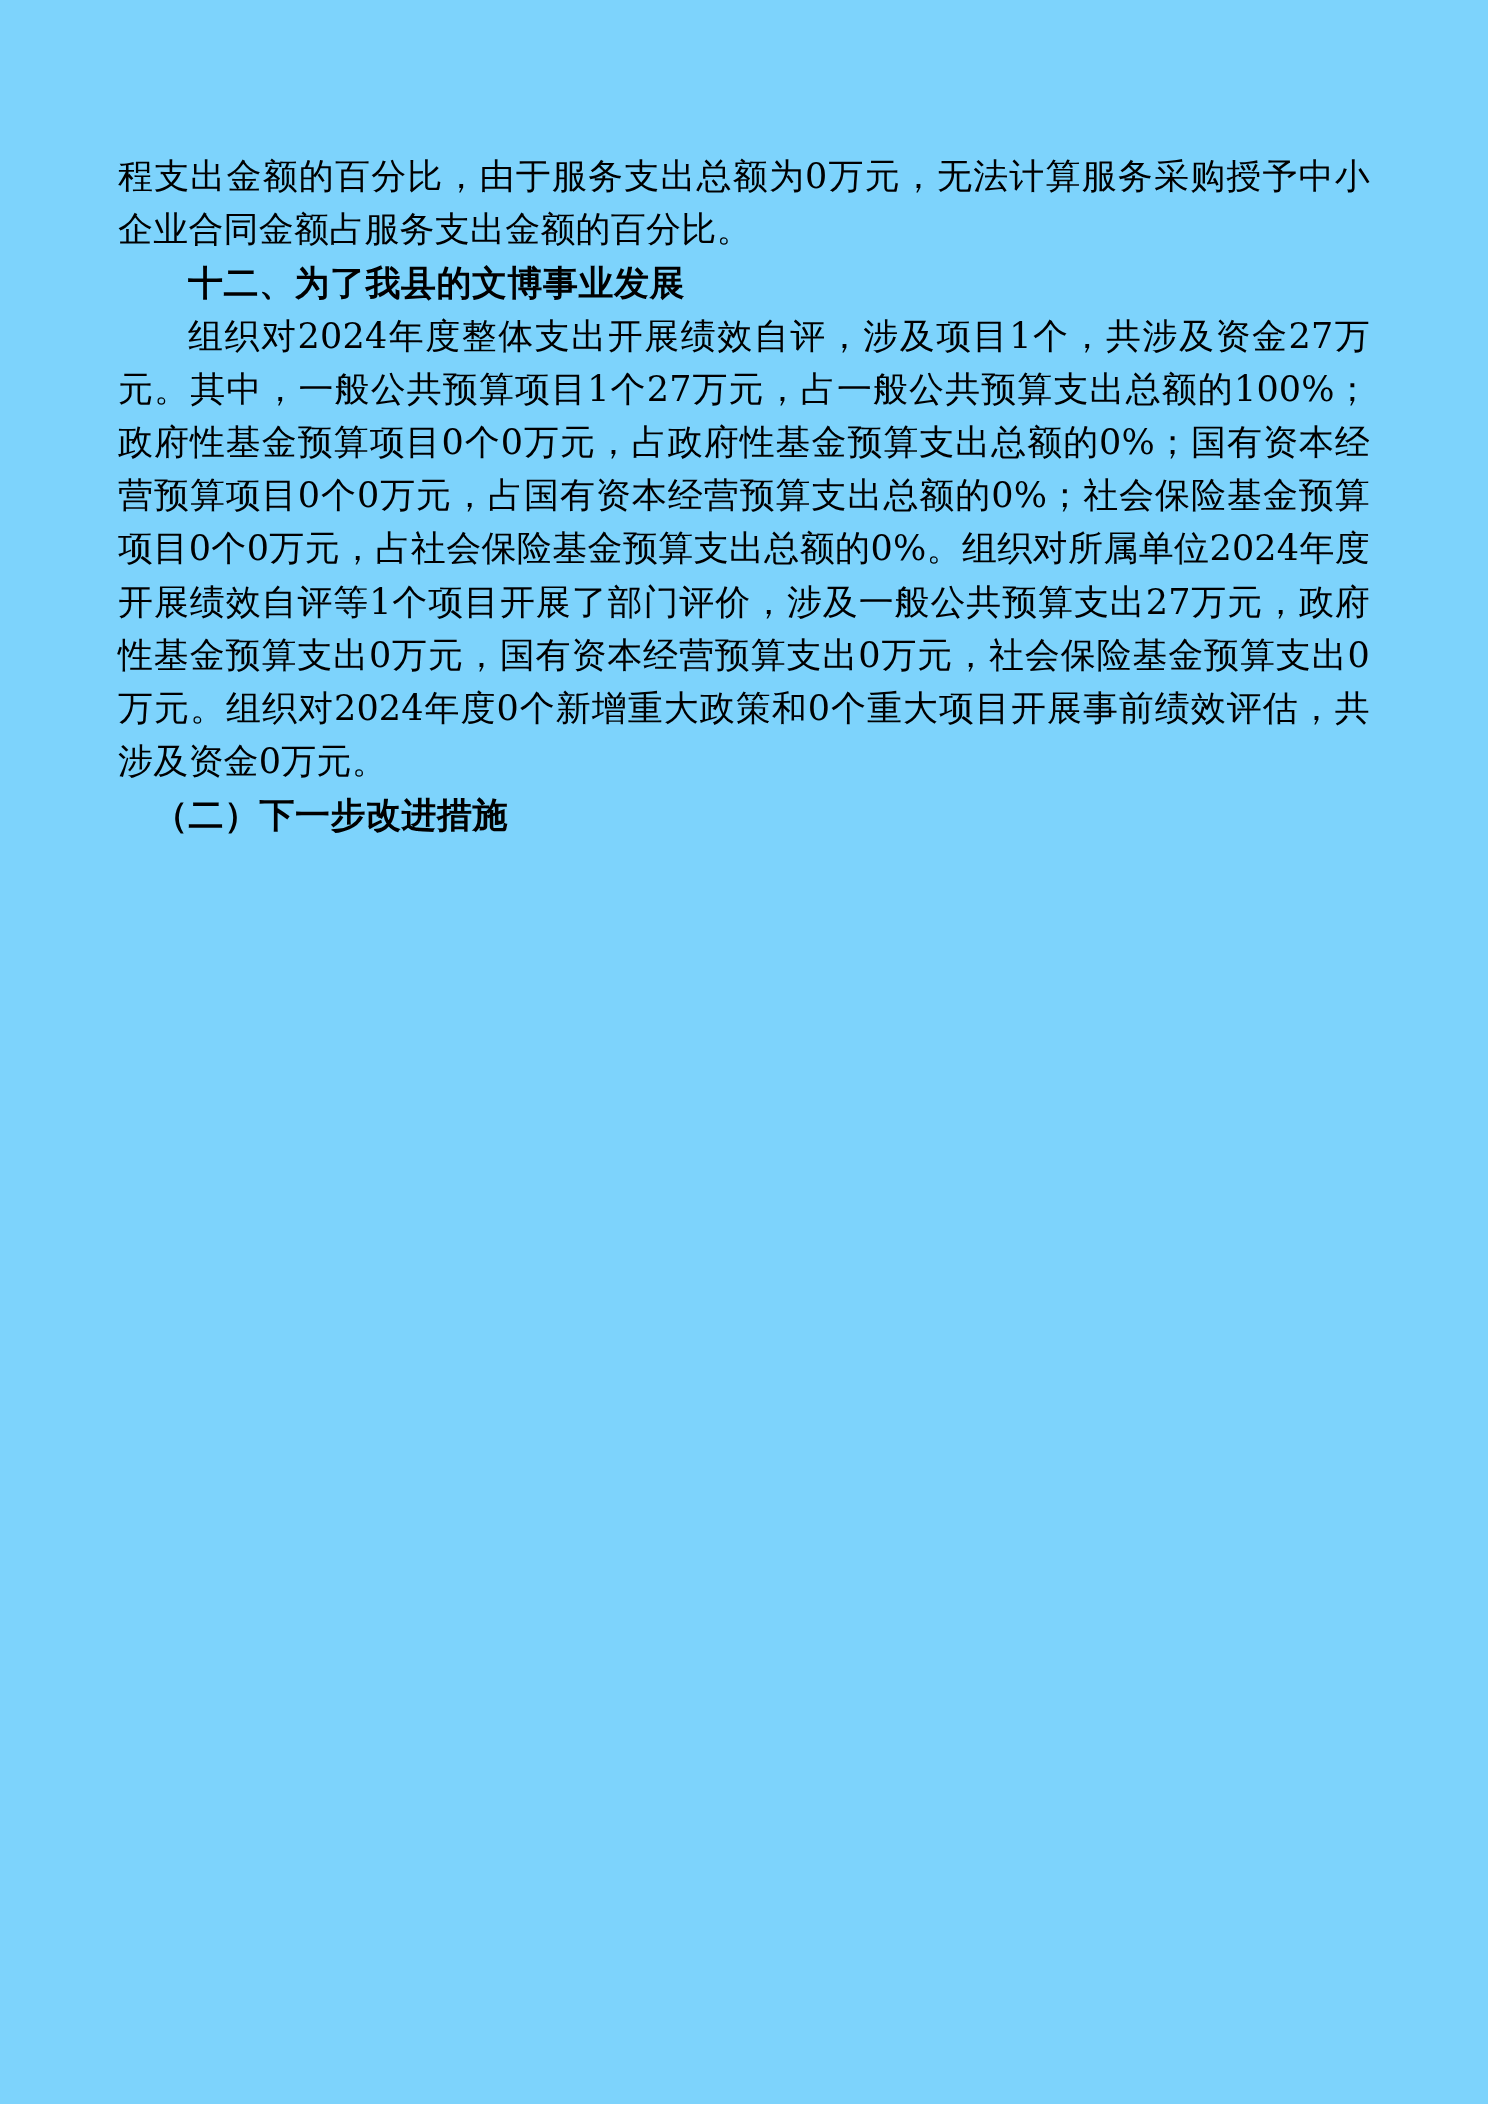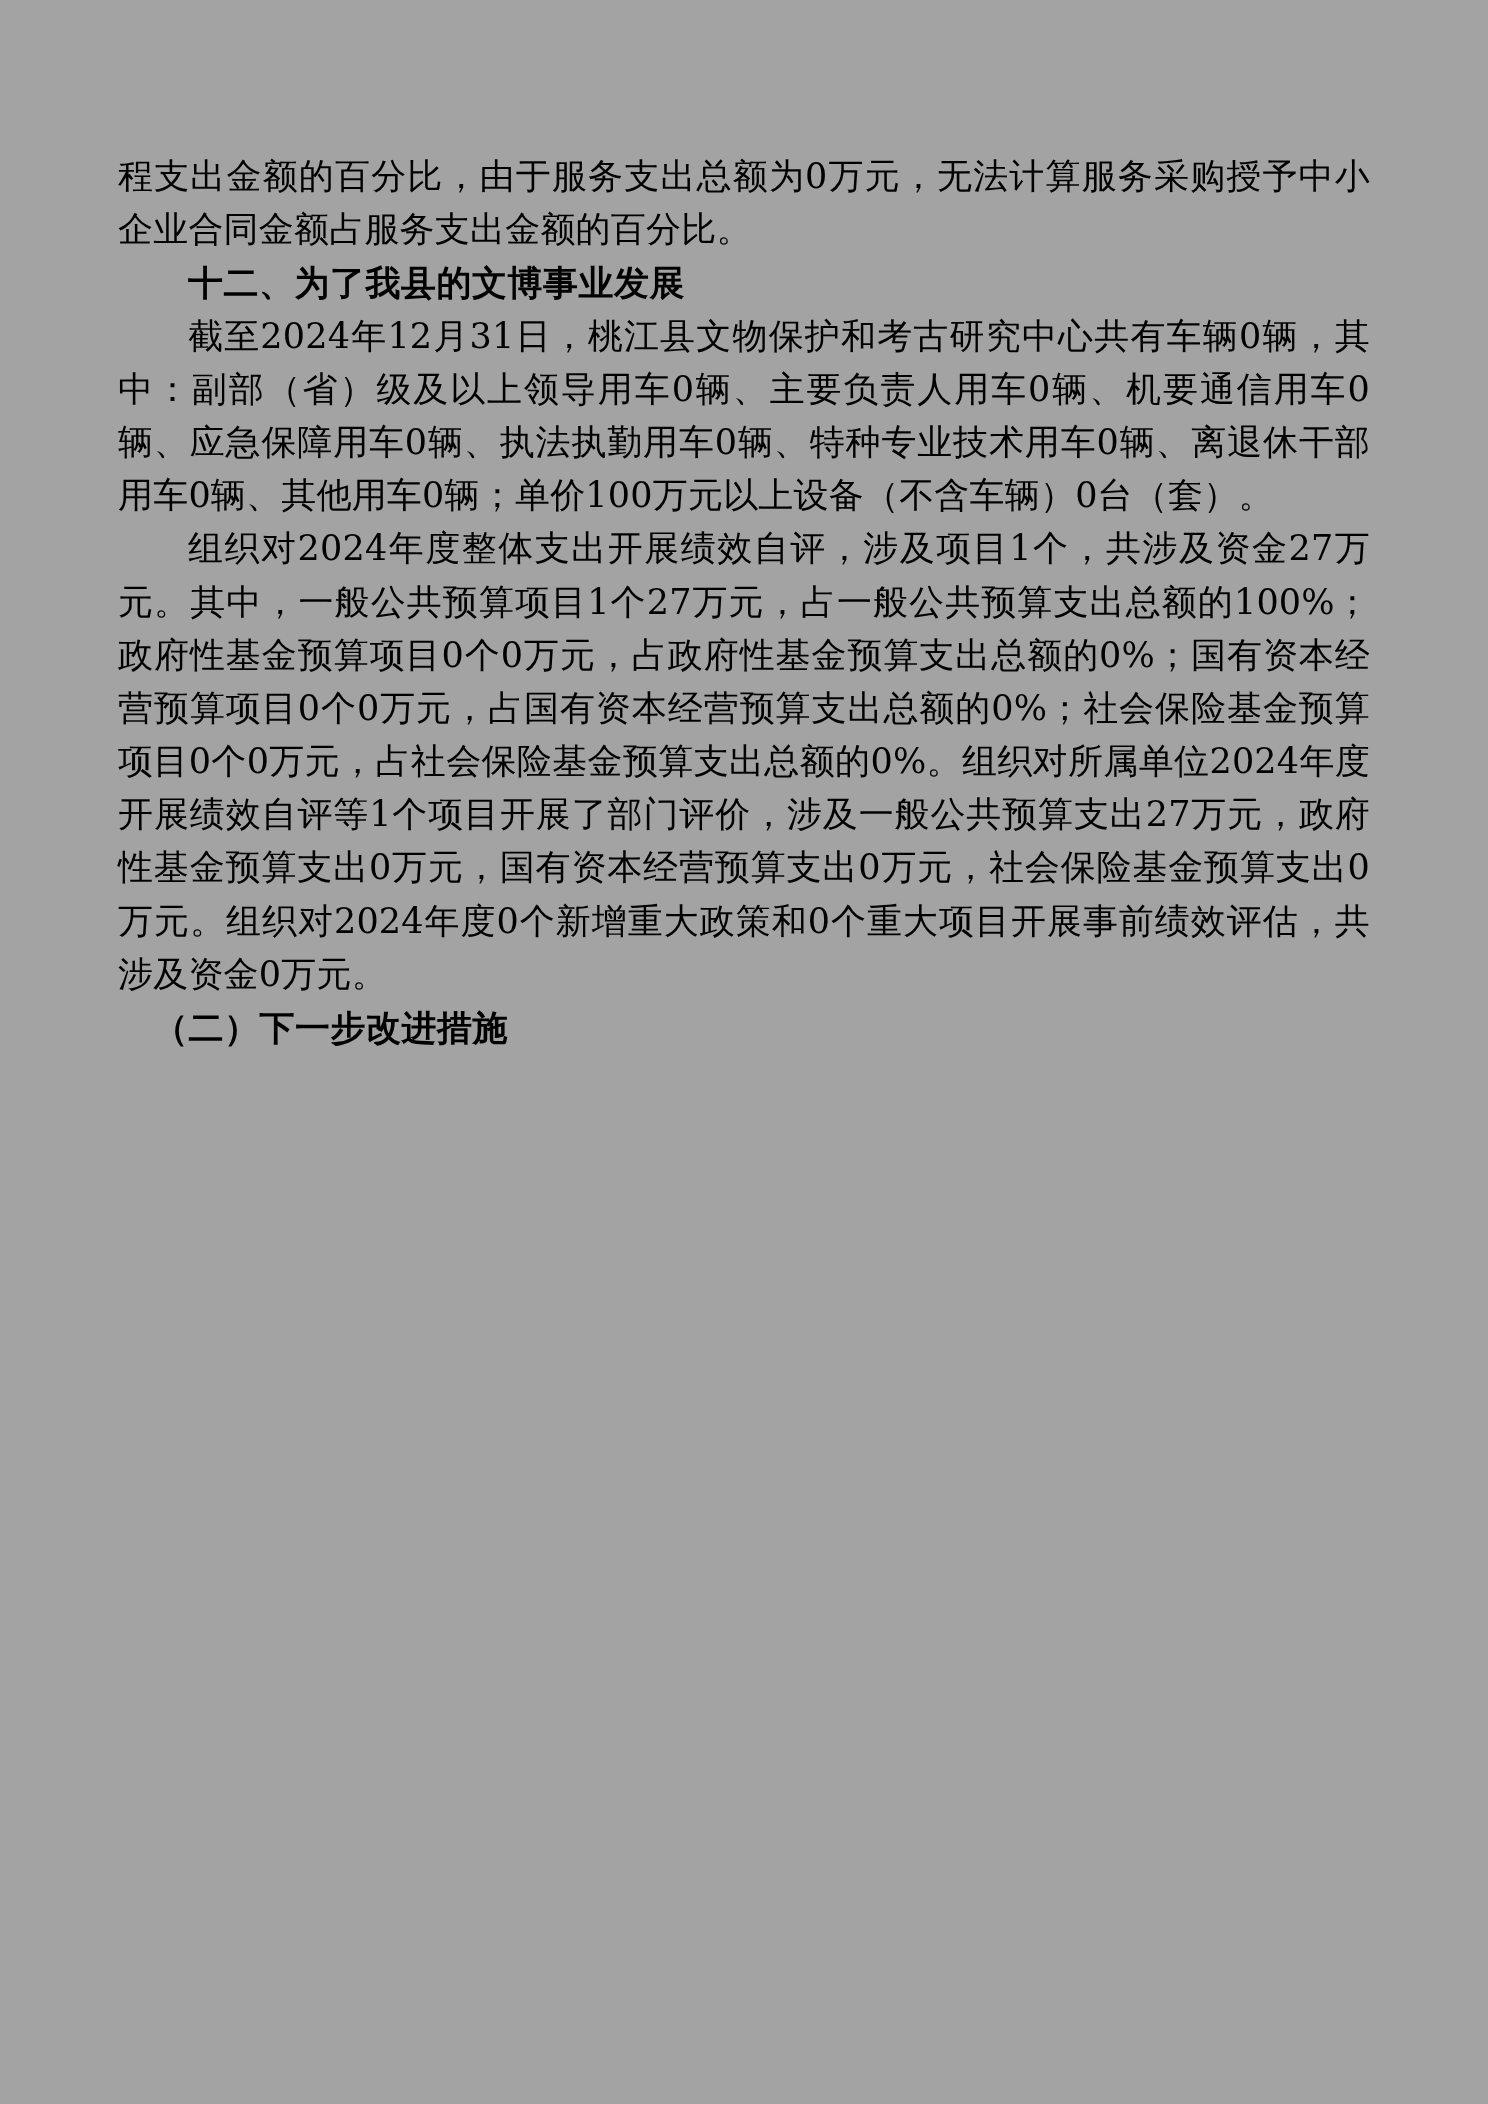--- a/index.html
+++ b/index.html
@@ -12,21 +12,21 @@
     height: 2104px;
     font-family: "DejaVu Serif", "Liberation Serif", serif;
     color: #000000;
   }
   .page {
     position: relative;
     width: 1488px;
     height: 2104px;
     box-sizing: border-box;
     padding: 150px 118px 60px 118px;
-    background: #a3a3a3;
+    background: #7dd3fc;
   }
   .doc-body {
     font-size: 35px;
     line-height: 1.52;
     text-align: justify;
     text-justify: inter-ideograph;
     letter-spacing: 0.2px;
   }
   p {
     margin: 0;
@@ -52,21 +52,20 @@
 </head>
 <body>
 
 <div class="page">
   <div class="doc-body">
 
     <p class="para-noindent">程支出金额的百分比，由于服务支出总额为0万元，无法计算服务采购授予中小企业合同金额占服务支出金额的百分比。</p>
 
     <p class="heading">十二、为了我县的文博事业发展</p>
 
-    <p class="para">截至2024年12月31日，桃江县文物保护和考古研究中心共有车辆0辆，其中：副部（省）级及以上领导用车0辆、主要负责人用车0辆、机要通信用车0辆、应急保障用车0辆、执法执勤用车0辆、特种专业技术用车0辆、离退休干部用车0辆、其他用车0辆；单价100万元以上设备（不含车辆）0台（套）。</p>
 
 
 
     <p class="para">组织对2024年度整体支出开展绩效自评，涉及项目1个，共涉及资金27万元。其中，一般公共预算项目1个27万元，占一般公共预算支出总额的100%；政府性基金预算项目0个0万元，占政府性基金预算支出总额的0%；国有资本经营预算项目0个0万元，占国有资本经营预算支出总额的0%；社会保险基金预算项目0个0万元，占社会保险基金预算支出总额的0%。组织对所属单位2024年度开展绩效自评等1个项目开展了部门评价，涉及一般公共预算支出27万元，政府性基金预算支出0万元，国有资本经营预算支出0万元，社会保险基金预算支出0万元。组织对2024年度0个新增重大政策和0个重大项目开展事前绩效评估，共涉及资金0万元。</p>
 
     <p class="subheading">（二）下一步改进措施</p>
 
 
 
   </div>

